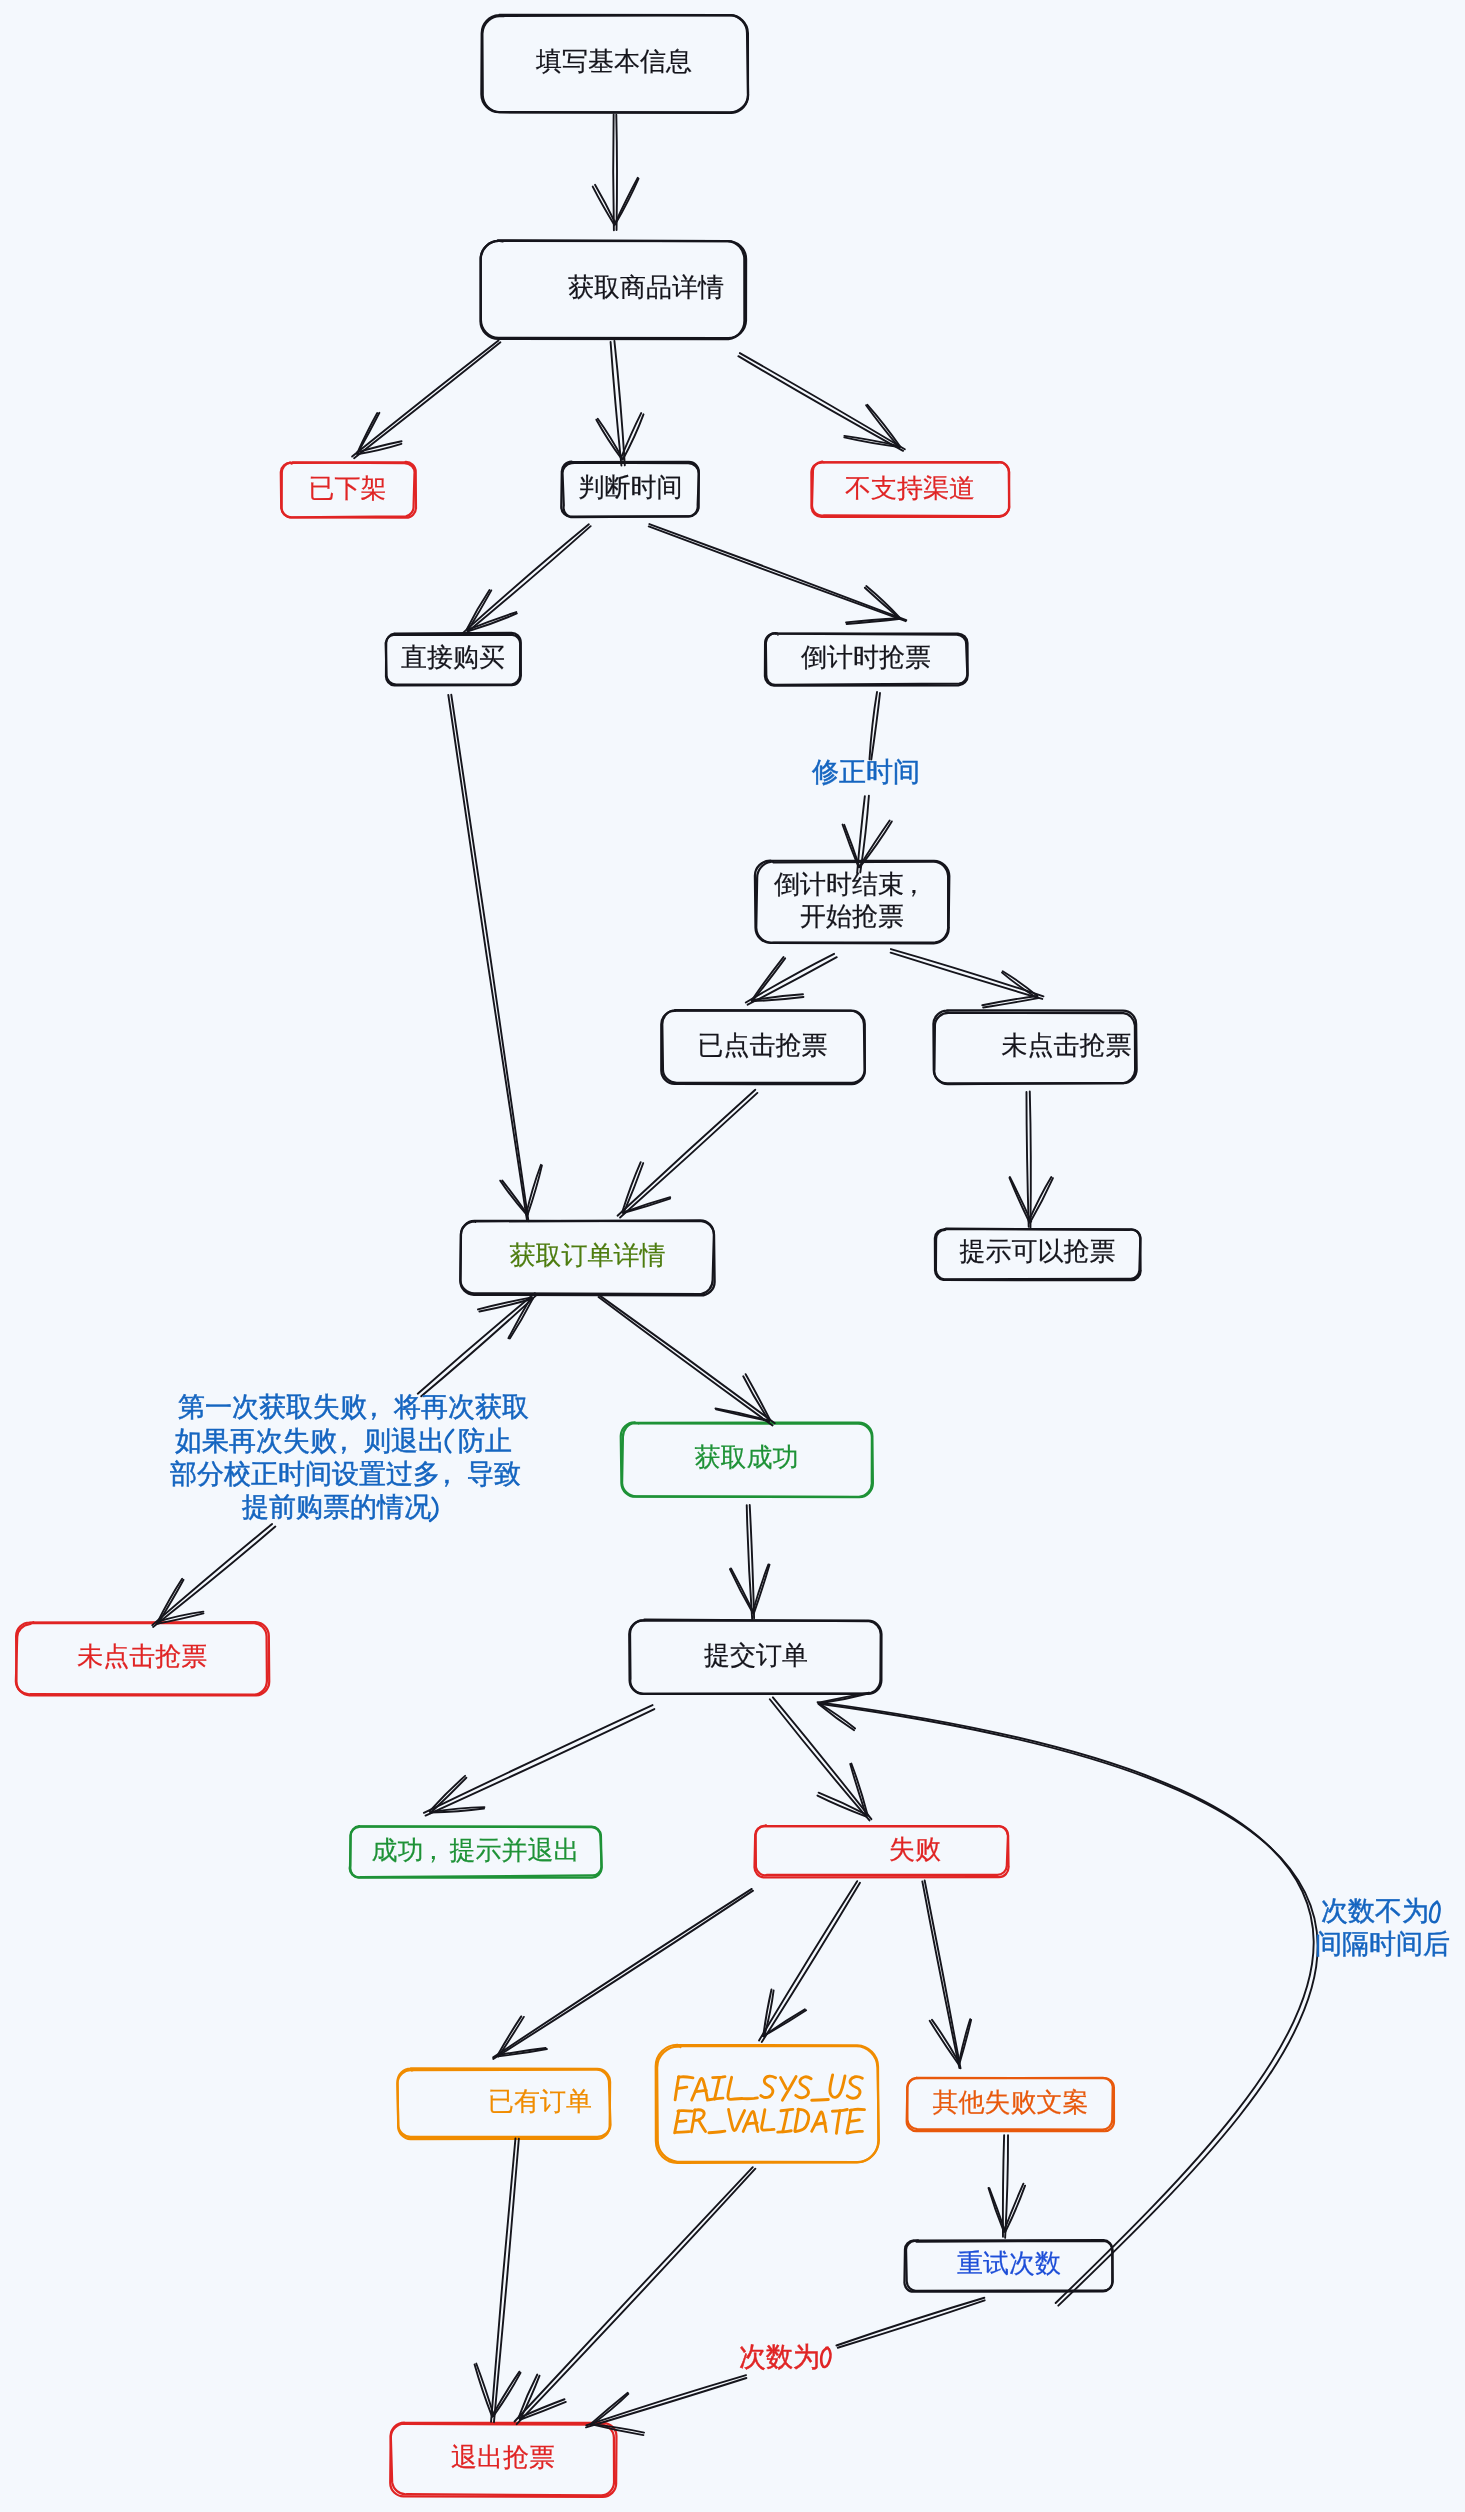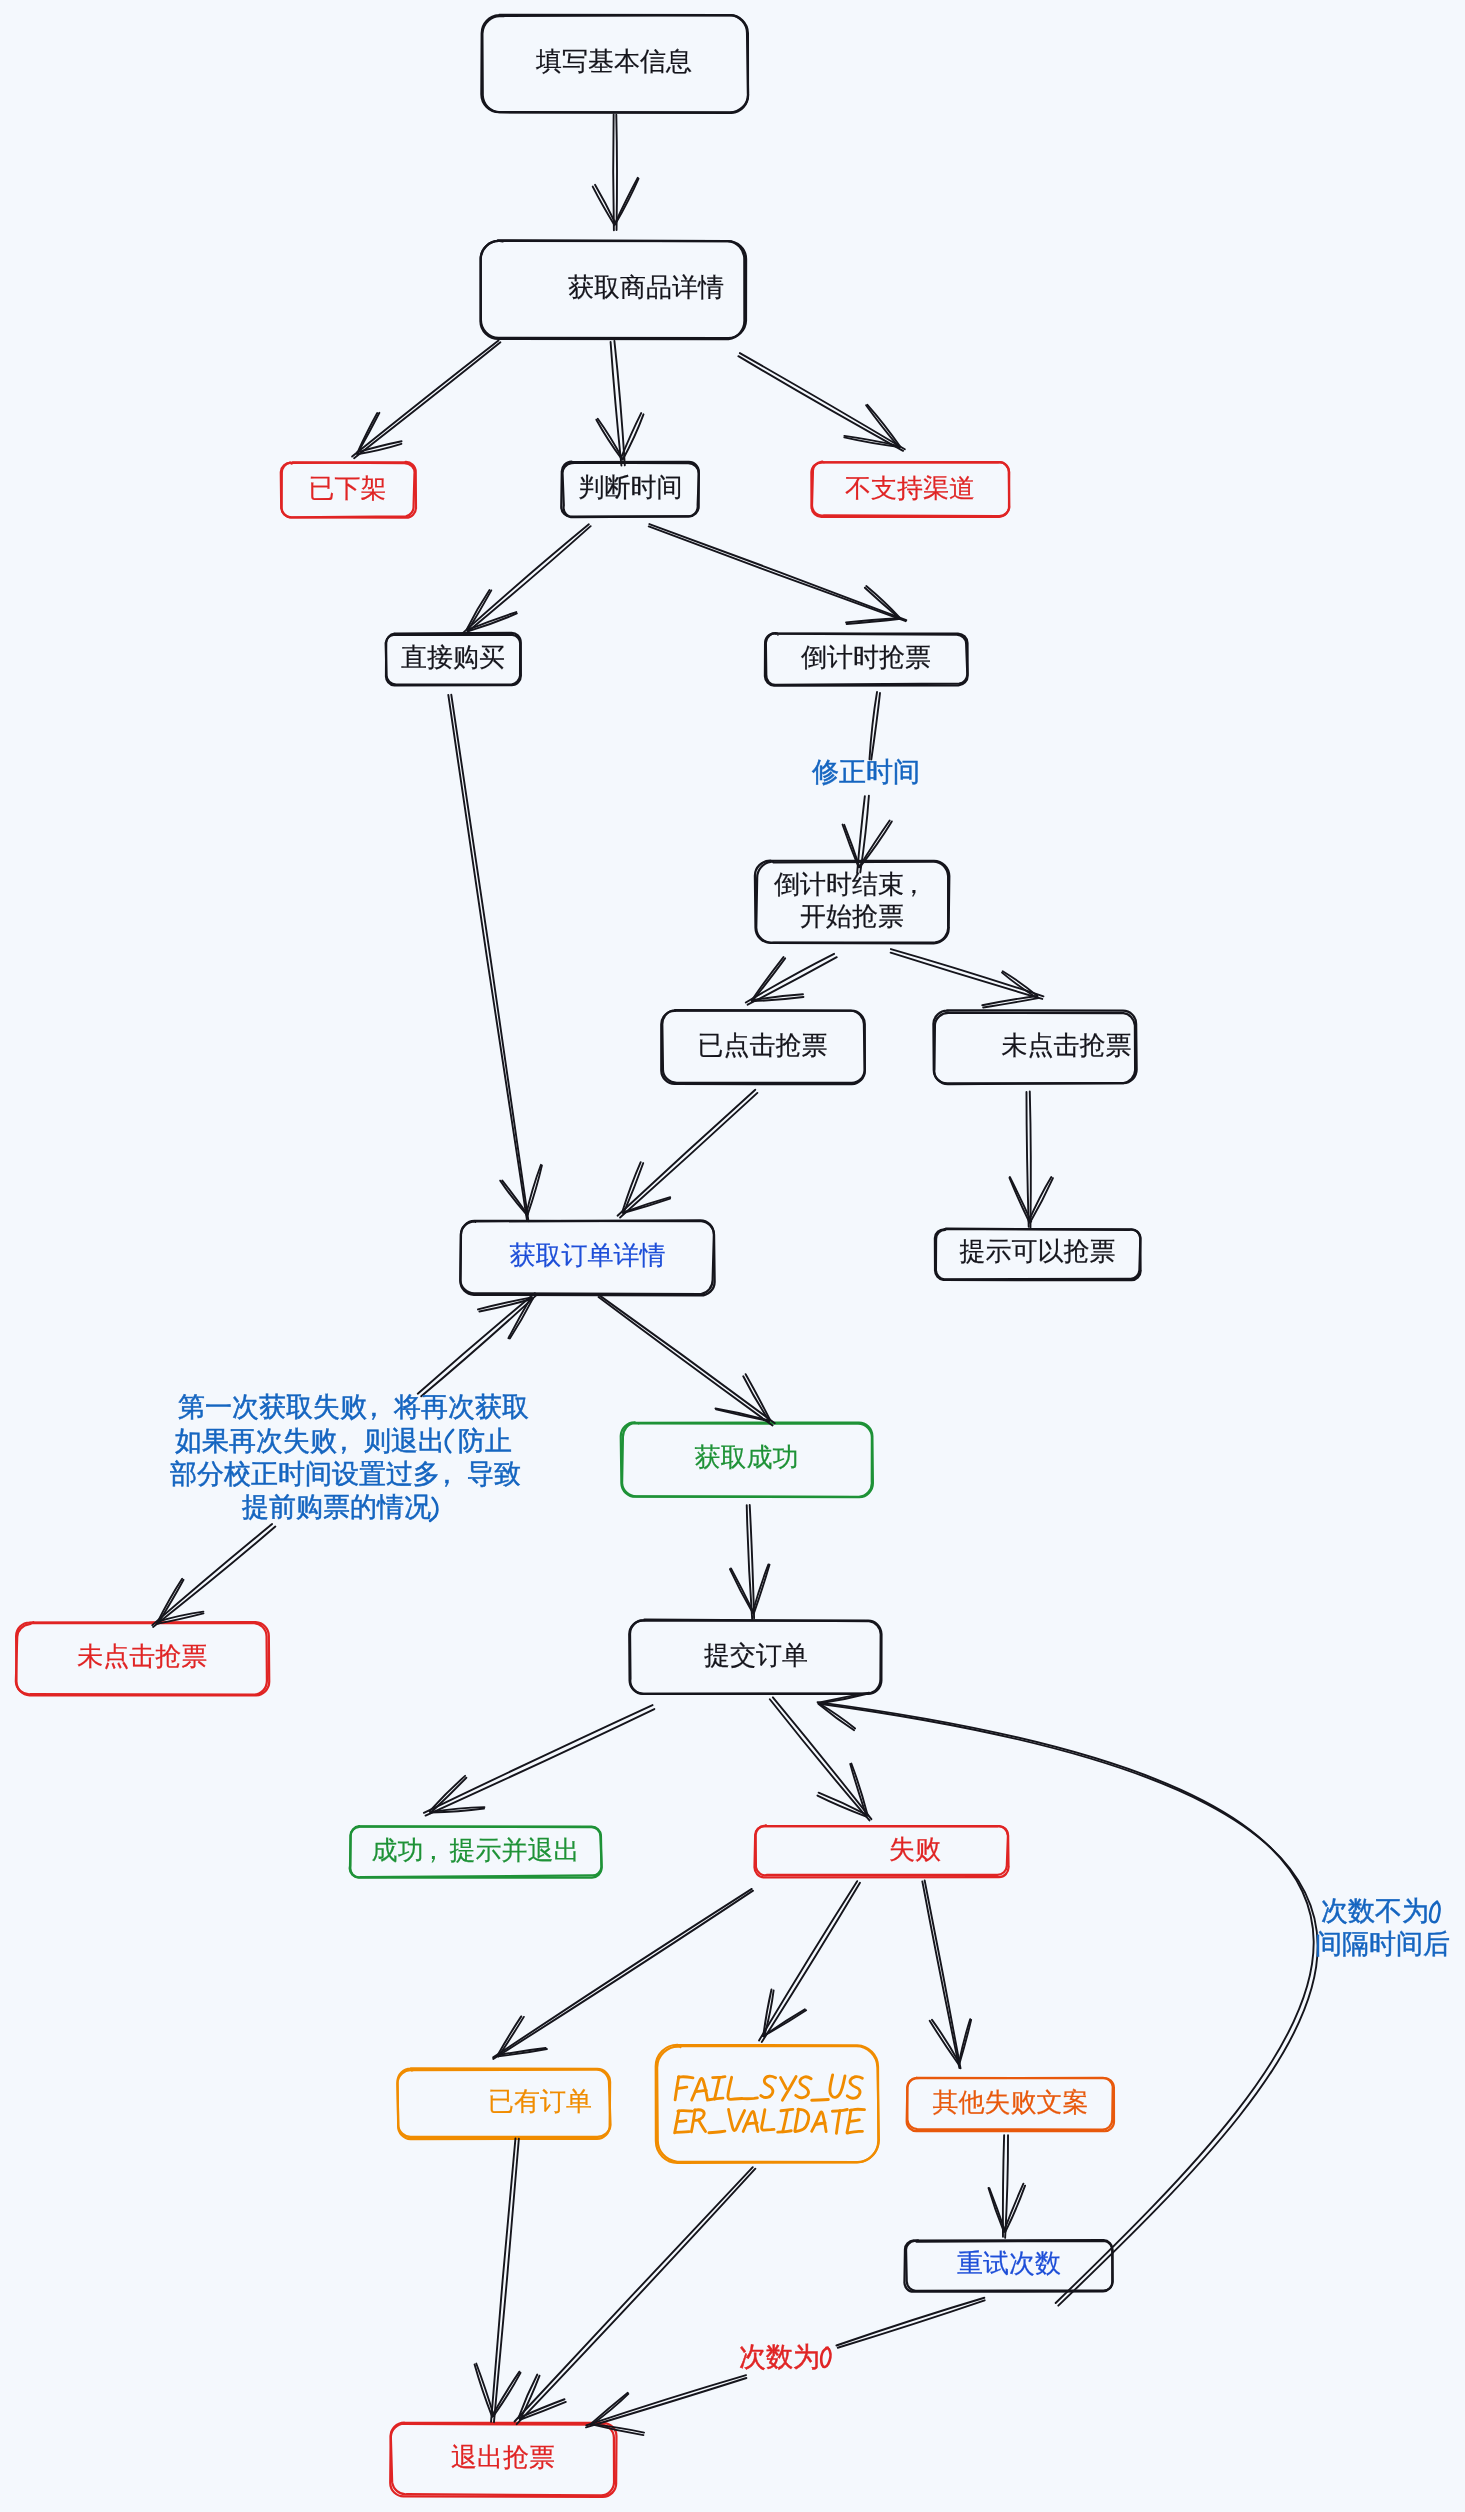--- a/index.html
+++ b/index.html
@@ -381,21 +381,21 @@
     <div class="nodelabel" style="left: 481px; top: 238px; width: 266px; height: 98px; color: rgb(21, 21, 28); padding-left: 32px;">获取商品详情</div>
     <div class="nodelabel" style="left: 280px; top: 460px; width: 135px; height: 55px; color: rgb(224, 36, 36);">已下架</div>
     <div class="nodelabel" style="left: 562px; top: 460px; width: 137px; height: 54px; color: rgb(21, 21, 28);">判断时间</div>
     <div class="nodelabel" style="left: 811px; top: 460px; width: 198px; height: 55px; color: rgb(224, 36, 36);">不支持渠道</div>
     <div class="nodelabel" style="left: 385px; top: 631px; width: 136px; height: 51px; color: rgb(21, 21, 28);">直接购买</div>
     <div class="nodelabel" style="left: 765px; top: 631px; width: 202px; height: 52px; color: rgb(21, 21, 28);">倒计时抢票</div>
     <div class="nodelabel" style="left: 755px; top: 858px; width: 194px; height: 83px; color: rgb(21, 21, 28);"><span>倒计时结束<span class="punct">，</span>
 开始抢票</span></div>
     <div class="nodelabel" style="left: 661px; top: 1008px; width: 203px; height: 73px; color: rgb(21, 21, 28);">已点击抢票</div>
     <div class="nodelabel" style="left: 933px; top: 1008px; width: 203px; height: 73px; color: rgb(21, 21, 28); margin-left: 32px;">未点击抢票</div>
-    <div class="nodelabel" style="left: 461px; top: 1218px; width: 253px; height: 74px; color: #1d4ed8;">获取订单详情</div>
+    <div class="nodelabel" style="left: 461px; top: 1218px; width: 253px; height: 74px; color: #4d7c0f;">获取订单详情</div>
     <div class="nodelabel" style="left: 935px; top: 1226px; width: 205px; height: 50px; color: rgb(21, 21, 28);">提示可以抢票</div>
     <div class="nodelabel" style="left: 15.7px; top: 1619px; width: 253px; height: 74px; color: rgb(224, 36, 36);">未点击抢票</div>
     <div class="nodelabel" style="left: 621px; top: 1420px; width: 251px; height: 74px; color: rgb(30, 146, 55);">获取成功</div>
     <div class="nodelabel" style="left: 630px; top: 1618px; width: 252px; height: 74px; color: rgb(21, 21, 28);">提交订单</div>
     <div class="nodelabel" style="left: 350px; top: 1824px; width: 251px; height: 51px; color: rgb(30, 146, 55);"><span>成功<span class="punct">，</span>提示并退出</span></div>
     <div class="nodelabel" style="left: 754px; top: 1823px; width: 254px; height: 51px; color: rgb(224, 36, 36); padding-left: 34px;">失败</div>
     <div class="nodelabel" style="left: 398px; top: 2066px; width: 212px; height: 70px; color: rgb(240, 140, 0); padding-left: 36px;">已有订单</div>
 
     <div class="nodelabel" style="left: 907px; top: 2075px; width: 207px; height: 53px; color: rgb(232, 89, 12);">其他失败文案</div>
     <div class="nodelabel" style="left: 905px; top: 2238px; width: 208px; height: 50px; color: #1d4ed8;">重试次数</div>

